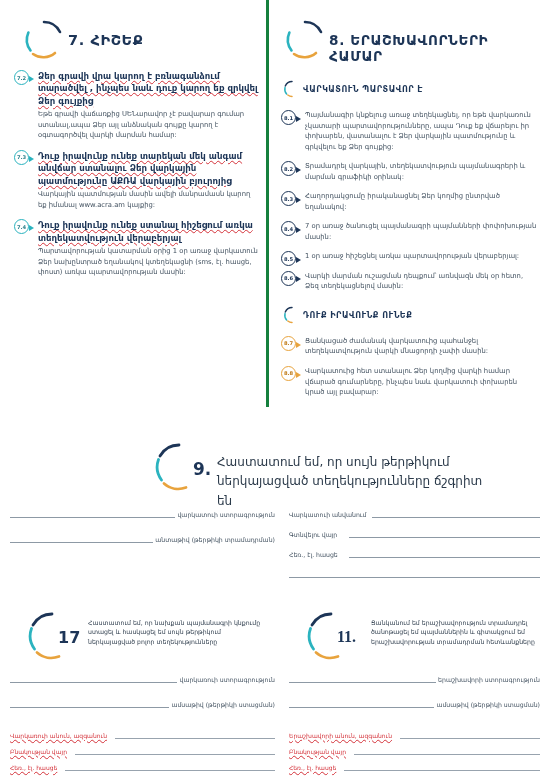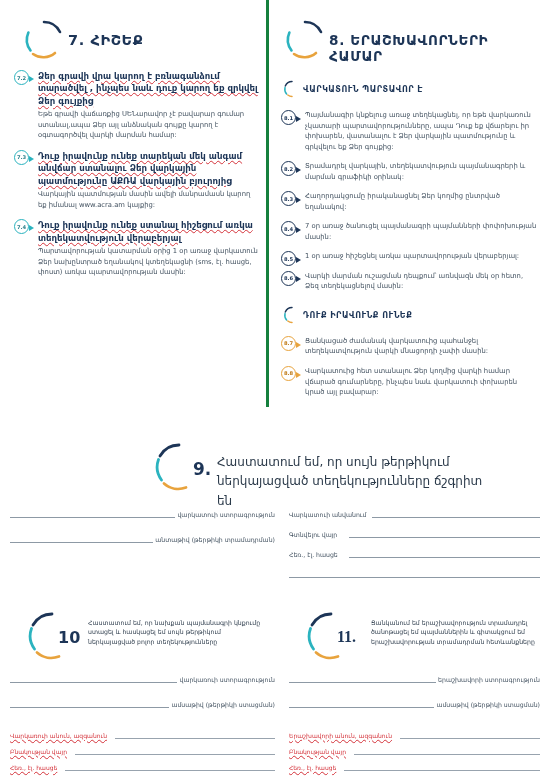--- a/index.html
+++ b/index.html
@@ -348,21 +348,21 @@
   <div class="sec1011">
 
     <div class="bigsec">
       <span class="ring">
         <svg width="52" height="52" viewBox="0 0 52 52">
           <path d="M26 4 A22 22 0 0 0 7 15" fill="none" stroke="#1d3557" stroke-width="2.8" stroke-linecap="round"></path>
           <path d="M5.5 18.5 A22 22 0 0 0 8.5 39" fill="none" stroke="#2bb3bf" stroke-width="2.8" stroke-linecap="round"></path>
           <path d="M11 42.5 A22 22 0 0 0 33 46.5" fill="none" stroke="#e8a33d" stroke-width="2.8" stroke-linecap="round"></path>
         </svg>
       </span>
-      <span class="num">10</span>
+      <span class="num">17</span>
       <span class="txt">Հաստատում եմ, որ նախքան պայմանագրի կնքումը ստացել և հասկացել եմ սույն թերթիկում ներկայացված բոլոր տեղեկությունները</span>
     </div>
 
     <div class="bigsec r">
       <span class="ring">
         <svg width="52" height="52" viewBox="0 0 52 52">
           <path d="M26 4 A22 22 0 0 0 7 15" fill="none" stroke="#1d3557" stroke-width="2.8" stroke-linecap="round"></path>
           <path d="M5.5 18.5 A22 22 0 0 0 8.5 39" fill="none" stroke="#2bb3bf" stroke-width="2.8" stroke-linecap="round"></path>
           <path d="M11 42.5 A22 22 0 0 0 33 46.5" fill="none" stroke="#e8a33d" stroke-width="2.8" stroke-linecap="round"></path>
         </svg>

